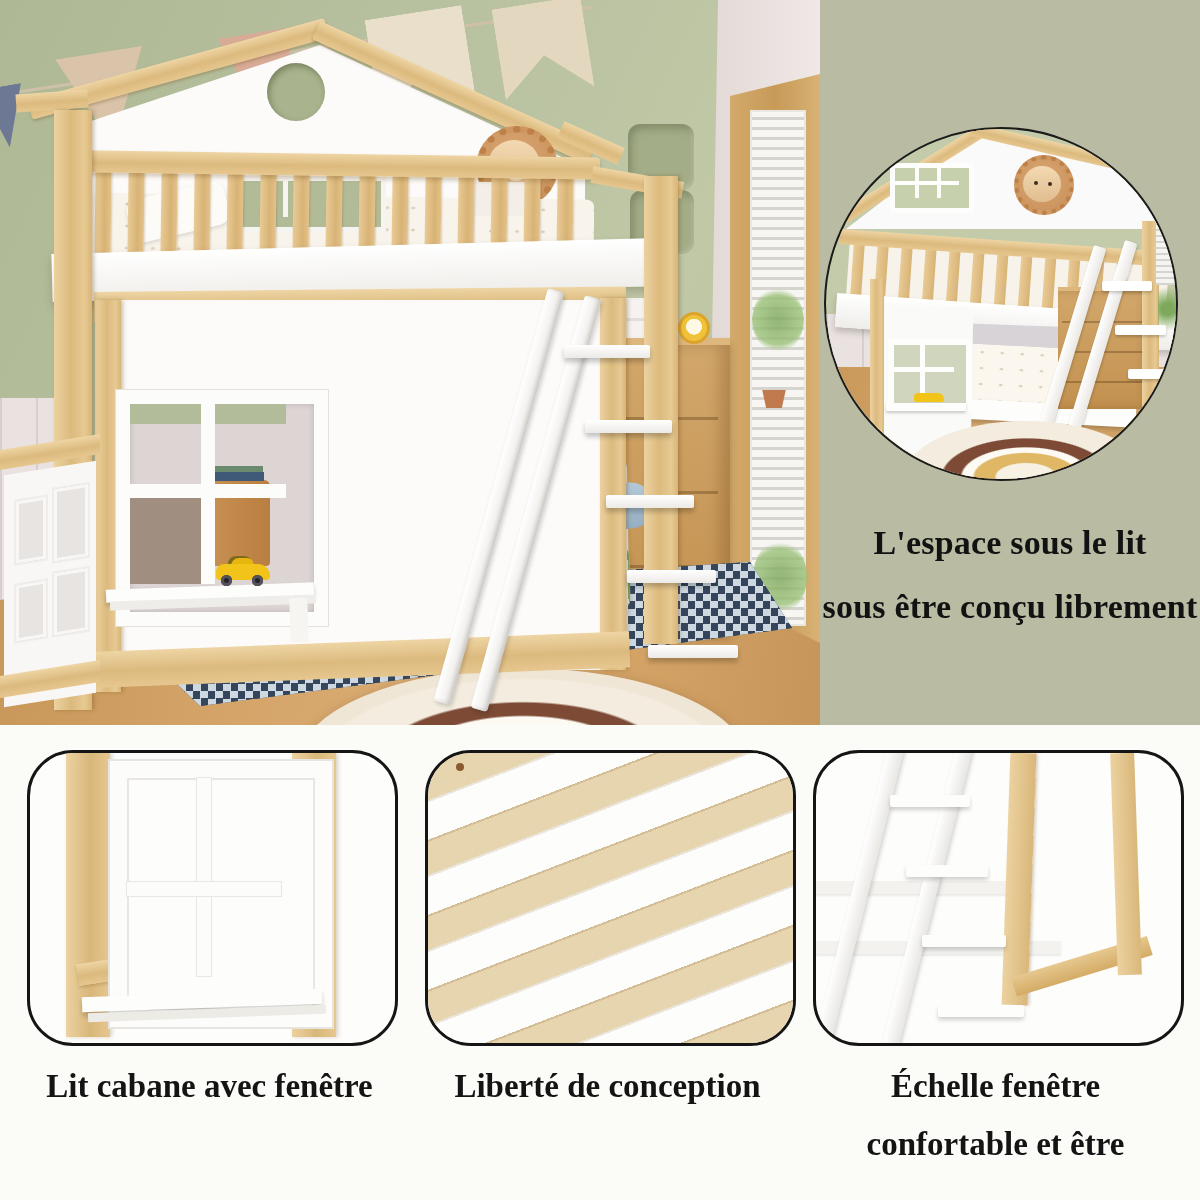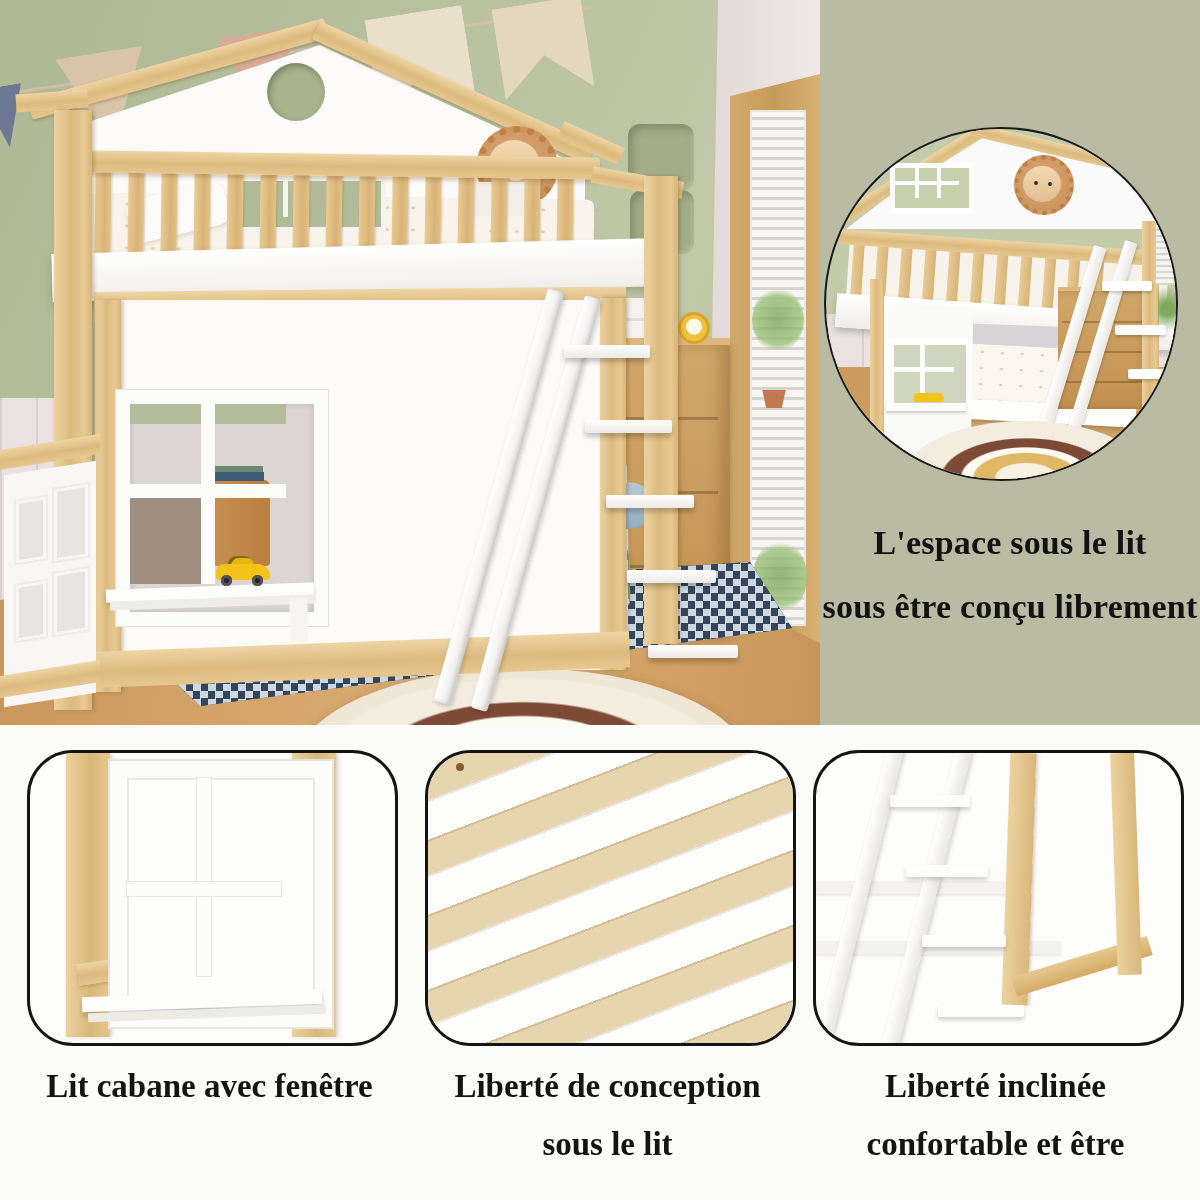--- a/index.html
+++ b/index.html
@@ -547,19 +547,18 @@
         <div class="lstep" style="background:#fdfdfc;box-shadow:0 3px 4px rgba(0,0,0,.18);" data-name="ladder-step"></div>
         <div class="lstep" style="background:#fdfdfc;box-shadow:0 3px 4px rgba(0,0,0,.18);" data-name="ladder-step"></div>
         <div class="lstep" style="background:#fdfdfc;box-shadow:0 3px 4px rgba(0,0,0,.18);" data-name="ladder-step"></div>
         <div class="lstep" style="background:#fdfdfc;box-shadow:0 3px 4px rgba(0,0,0,.18);" data-name="ladder-step"></div>
       </div>
     </div>
 
     <div id="cap1" class="feature-caption cap-l1" data-name="feature-caption-window">Lit cabane avec fenêtre</div>
 
     <div id="cap2" class="feature-caption cap-l1" data-name="feature-caption-slats-line1">Liberté de conception</div>
-    <div id="cap2b" class="feature-caption cap-l2" style="left:425px;" data-name="feature-caption-slats-line2">sous le lit</div>
-
-    <div id="cap3" class="feature-caption cap-l1" data-name="feature-caption-ladder-line1">Liberté inclinée</div>
+
+    <div id="cap3" class="feature-caption cap-l1" data-name="feature-caption-ladder-line1">Échelle fenêtre</div>
     <div id="cap3b" class="feature-caption cap-l2" style="left:813px;" data-name="feature-caption-ladder-line2">confortable et être</div>
   </div>
 
 </div>
 
 </body></html>

